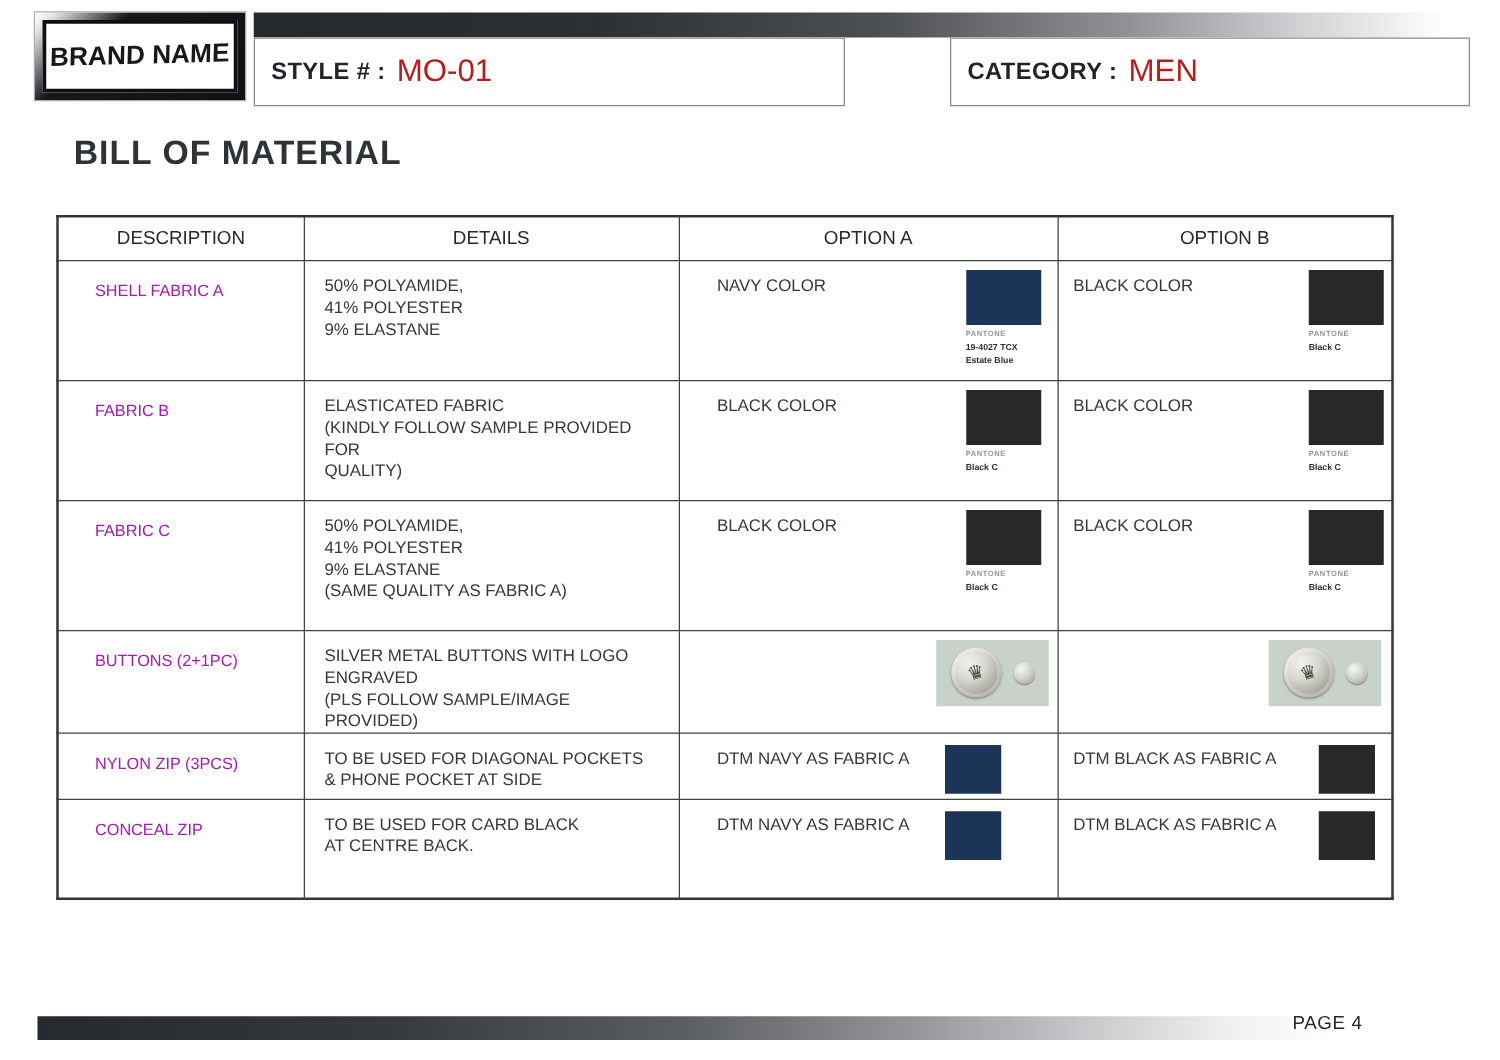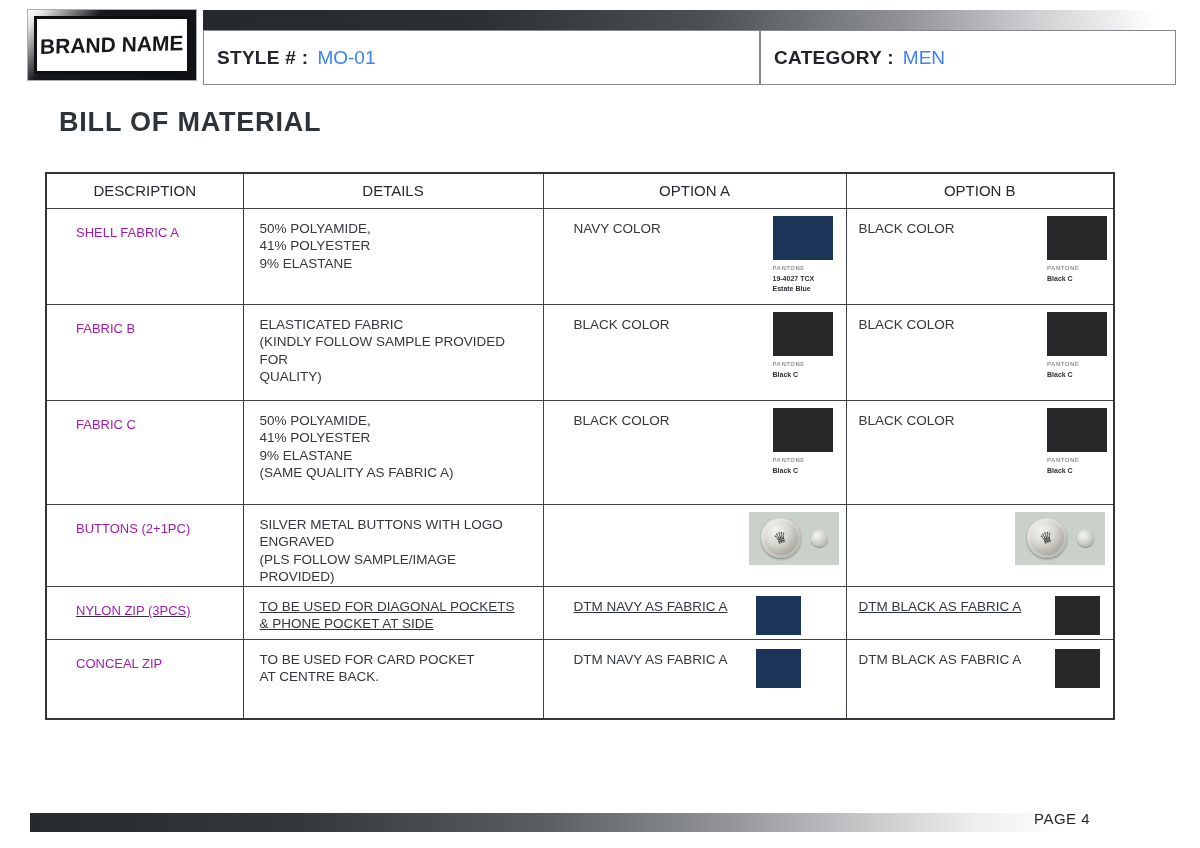--- a/index.html
+++ b/index.html
@@ -11,37 +11,37 @@
             background:linear-gradient(90deg,#25282d 0%,#2c2f34 28%,#4d5055 52%,#909296 72%,#d0d1d3 86%,#ffffff 98%); }
   .brand-box { position:absolute; left:28px; top:10px; width:168px; height:70px; box-sizing:border-box;
                outline:1px solid #aaaeb3; padding:6px;
                background:linear-gradient(135deg,#ffffff 0%,#e4e4e4 7%,#17181c 32%,#101114 100%); }
   .brand-inner { width:100%; height:100%; background:#fff; border:3px solid #0e0f12; box-sizing:border-box;
                  display:flex; align-items:center; justify-content:center; }
   .brand-text { font-size:21px; font-weight:800; color:#17181b; white-space:nowrap;
                 transform:rotate(-1.5deg) skewX(-3deg); letter-spacing:0px; }
   .hbox { position:absolute; top:30px; height:55px; border:1px solid #85898d; box-sizing:border-box;
           display:flex; align-items:center; background:#fff; }
-  .style-box { left:203px; width:557px; }
+  .style-box { left:203px; width:473px; }
   .category-box { left:760px; width:416px; }
   .hlabel { font-weight:800; font-size:19px; color:#212429; margin-left:13px; letter-spacing:0.3px; }
-  .hvalue { font-size:19px; color:#3b82f6; margin-left:9px; }
+  .hvalue { font-size:25px; color:#b91c1c; margin-left:9px; }
 
   
   .title { position:absolute; left:59px; top:107px; margin:0; font-size:27px; font-weight:800;
            letter-spacing:0.8px; color:#2e3337; }
 
   
   .bom { position:absolute; left:45px; top:172px; border-collapse:collapse; table-layout:fixed;
          border:2px solid #33373b; }
   .bom th, .bom td { border:1.6px solid #3e4246; vertical-align:top; padding:0;margin-top:40px; }
   .bom thead tr { height:35px; }
   .bom th { font-size:15px; font-weight:400; color:#26292d; text-align:center; vertical-align:middle; }
   .rh1 { height:96px; } .rh2 { height:96px; } .rh3 { height:104px; } .rh4 { height:57px; }
-  .rh5 { height:77px; } .rh6 { height:53px;text-decoration:underline; } .rh7 { height:80px; }
+  .rh5 { height:77px; } .rh6 { height:53px; } .rh7 { height:80px; }
 
   td.desc { padding:16px 6px 0 29px; font-size:13px; color:#a21caf; }
   td.det  { padding:11px 10px 0 16px; font-size:13.5px; line-height:17.5px; white-space:pre-line; color:#34383c; }
   td.opt  { position:relative; font-size:13.5px; color:#34383c; }
   .optlabel { display:block; padding:12px 0 0 30px; }
   td.opt.b .optlabel { padding-left:12px; }
 
   
   .pcard { position:absolute; top:7px; width:60px; }
   td.opt.a .pcard { right:13px; }
@@ -219,21 +219,21 @@
           <div class="sq" style="background: rgb(28, 52, 88);"></div>
         </td>
         <td class="opt b">
           <span class="optlabel">DTM BLACK AS FABRIC A</span>
           <div class="sq" style="background: rgb(40, 40, 42);"></div>
         </td>
       </tr>
 
       <tr class="rh7">
         <td class="desc">CONCEAL ZIP</td>
-        <td class="det">TO BE USED FOR CARD POCKET
+        <td class="det">TO BE USED FOR CARD BLACK
 AT CENTRE BACK.</td>
         <td class="opt a">
           <span class="optlabel">DTM NAVY AS FABRIC A</span>
           <div class="sq" style="background: rgb(28, 52, 88);"></div>
         </td>
         <td class="opt b">
           <span class="optlabel">DTM BLACK AS FABRIC A</span>
           <div class="sq" style="background: rgb(40, 40, 42);"></div>
         </td>
       </tr>

